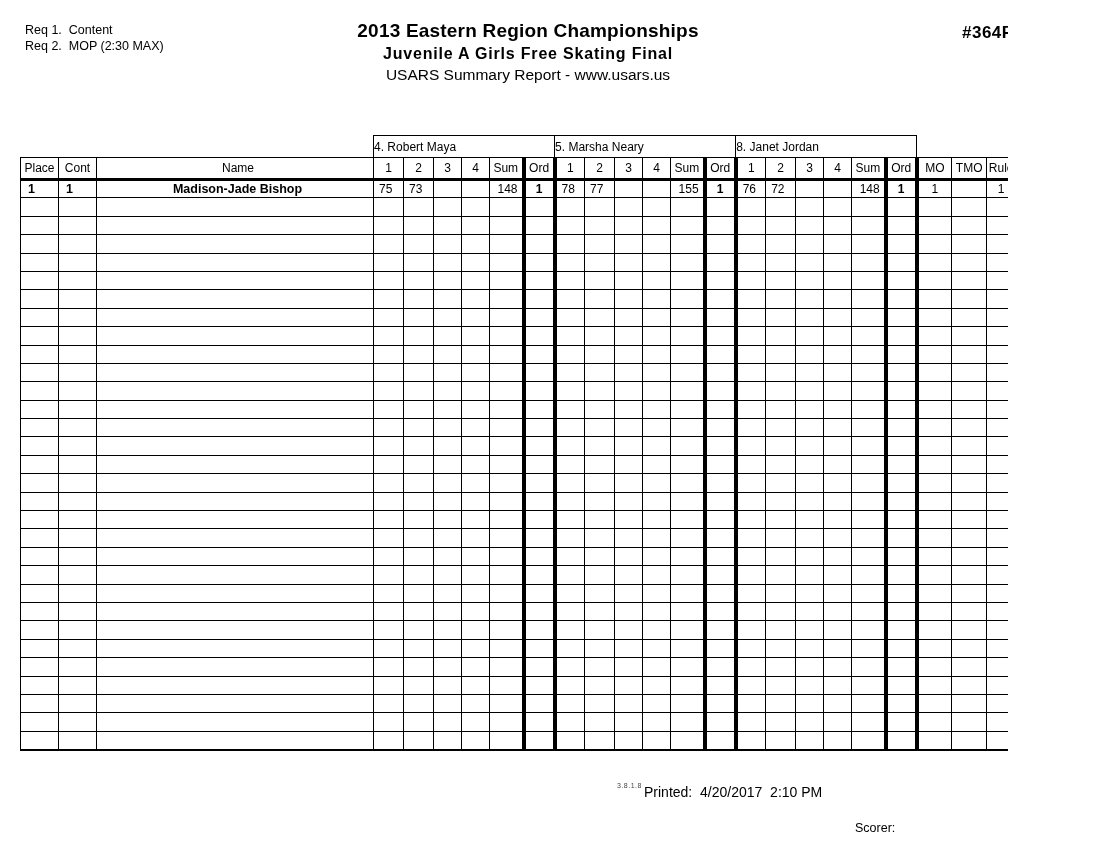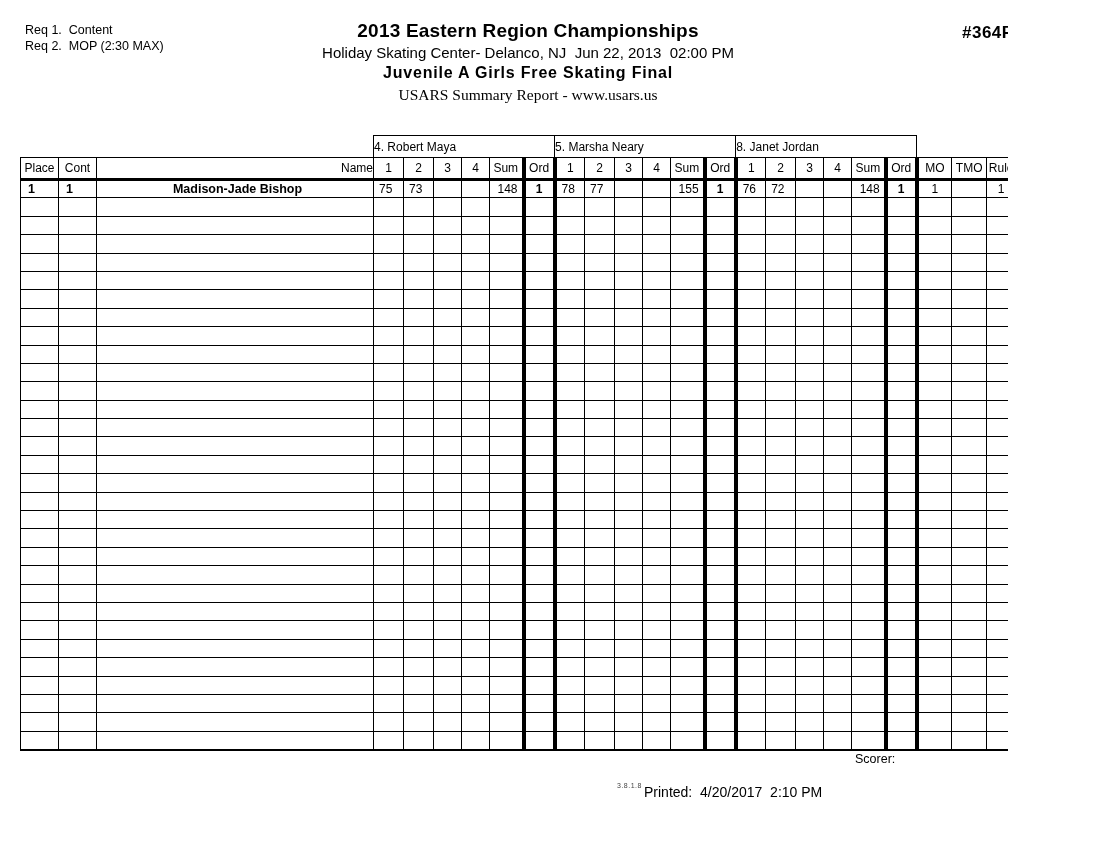--- a/index.html
+++ b/index.html
@@ -29,21 +29,21 @@
     left: 0;
     right: 0;
     top: 21px;
     text-align: center;
     line-height: 1.1;
     padding-left: 48px;
   }
   .title1 { font-size: 19px; font-weight: bold; letter-spacing: 0.2px; }
   .title2 { font-size: 15px; margin-top: 3px; }
   .title3 { font-size: 16px; font-weight: bold; letter-spacing: 0.8px; margin-top: 3px; }
-  .title4 { font-size: 15.5px; margin-top: 4px; font-family: Liberation Serif, serif; }
+  .title4 { font-size: 15.5px; margin-top: 4px; }
 
   .event-number {
     position: absolute;
     left: 962px;
     top: 23px;
     font-size: 17px;
     font-weight: bold;
     letter-spacing: 0.5px;
   }
 
@@ -70,21 +70,21 @@
   .judge-box {
     text-align: left;
     padding-left: 8px;
     white-space: pre;
   }
   .cols-row th {
     height: 22px;
     text-align: center;
     border-bottom: 3px solid #000000;
   }
-  .cols-row th.namec { text-align: right; padding-left: 6px; }
+  .cols-row th.namec { text-align: center; padding-left: 6px; }
   .ord {
     border-left: 4px solid #000000 !important;
     border-right: 4px solid #000000 !important;
     text-align: center;
   }
   tbody td { height: 18.4px; }
   tbody tr:last-child td { border-bottom: 2px solid #000000; }
   td.namec { text-align: center; padding-left: 5px; }
   td.numl { text-align: left; padding-left: 7px; }
   td.score { text-align: left; padding-left: 5px; }
@@ -104,37 +104,36 @@
   }
   .footer-printed {
     position: absolute;
     left: 644px;
     top: 784px;
     font-size: 14px;
   }
   .footer-scorer {
     position: absolute;
     left: 855px;
-    top: 752px;
+    top: 821px;
     font-size: 12.5px;
   }
 </style>
 </head>
 <body>
 
 <div class="page">
 
   <div class="req-block">
     <div class="pre">Req 1.  Content</div>
     <div class="pre">Req 2.  MOP (2:30 MAX)</div>
   </div>
 
   <div class="title-block">
     <div class="title1">2013 Eastern Region Championships</div>
-    <div class="title2 pre">Holiday Skating Center- Delanco, NJ  Jun 22, 2013  02:00 PM</div>
     <div class="title3">Juvenile A Girls Free Skating Final</div>
     <div class="title4">USARS Summary Report - www.usars.us</div>
   </div>
 
   <div class="event-number">#364F</div>
 
   <table class="score-table">
     <colgroup>
       <col style="width:38px">
         <col style="width:38px">

